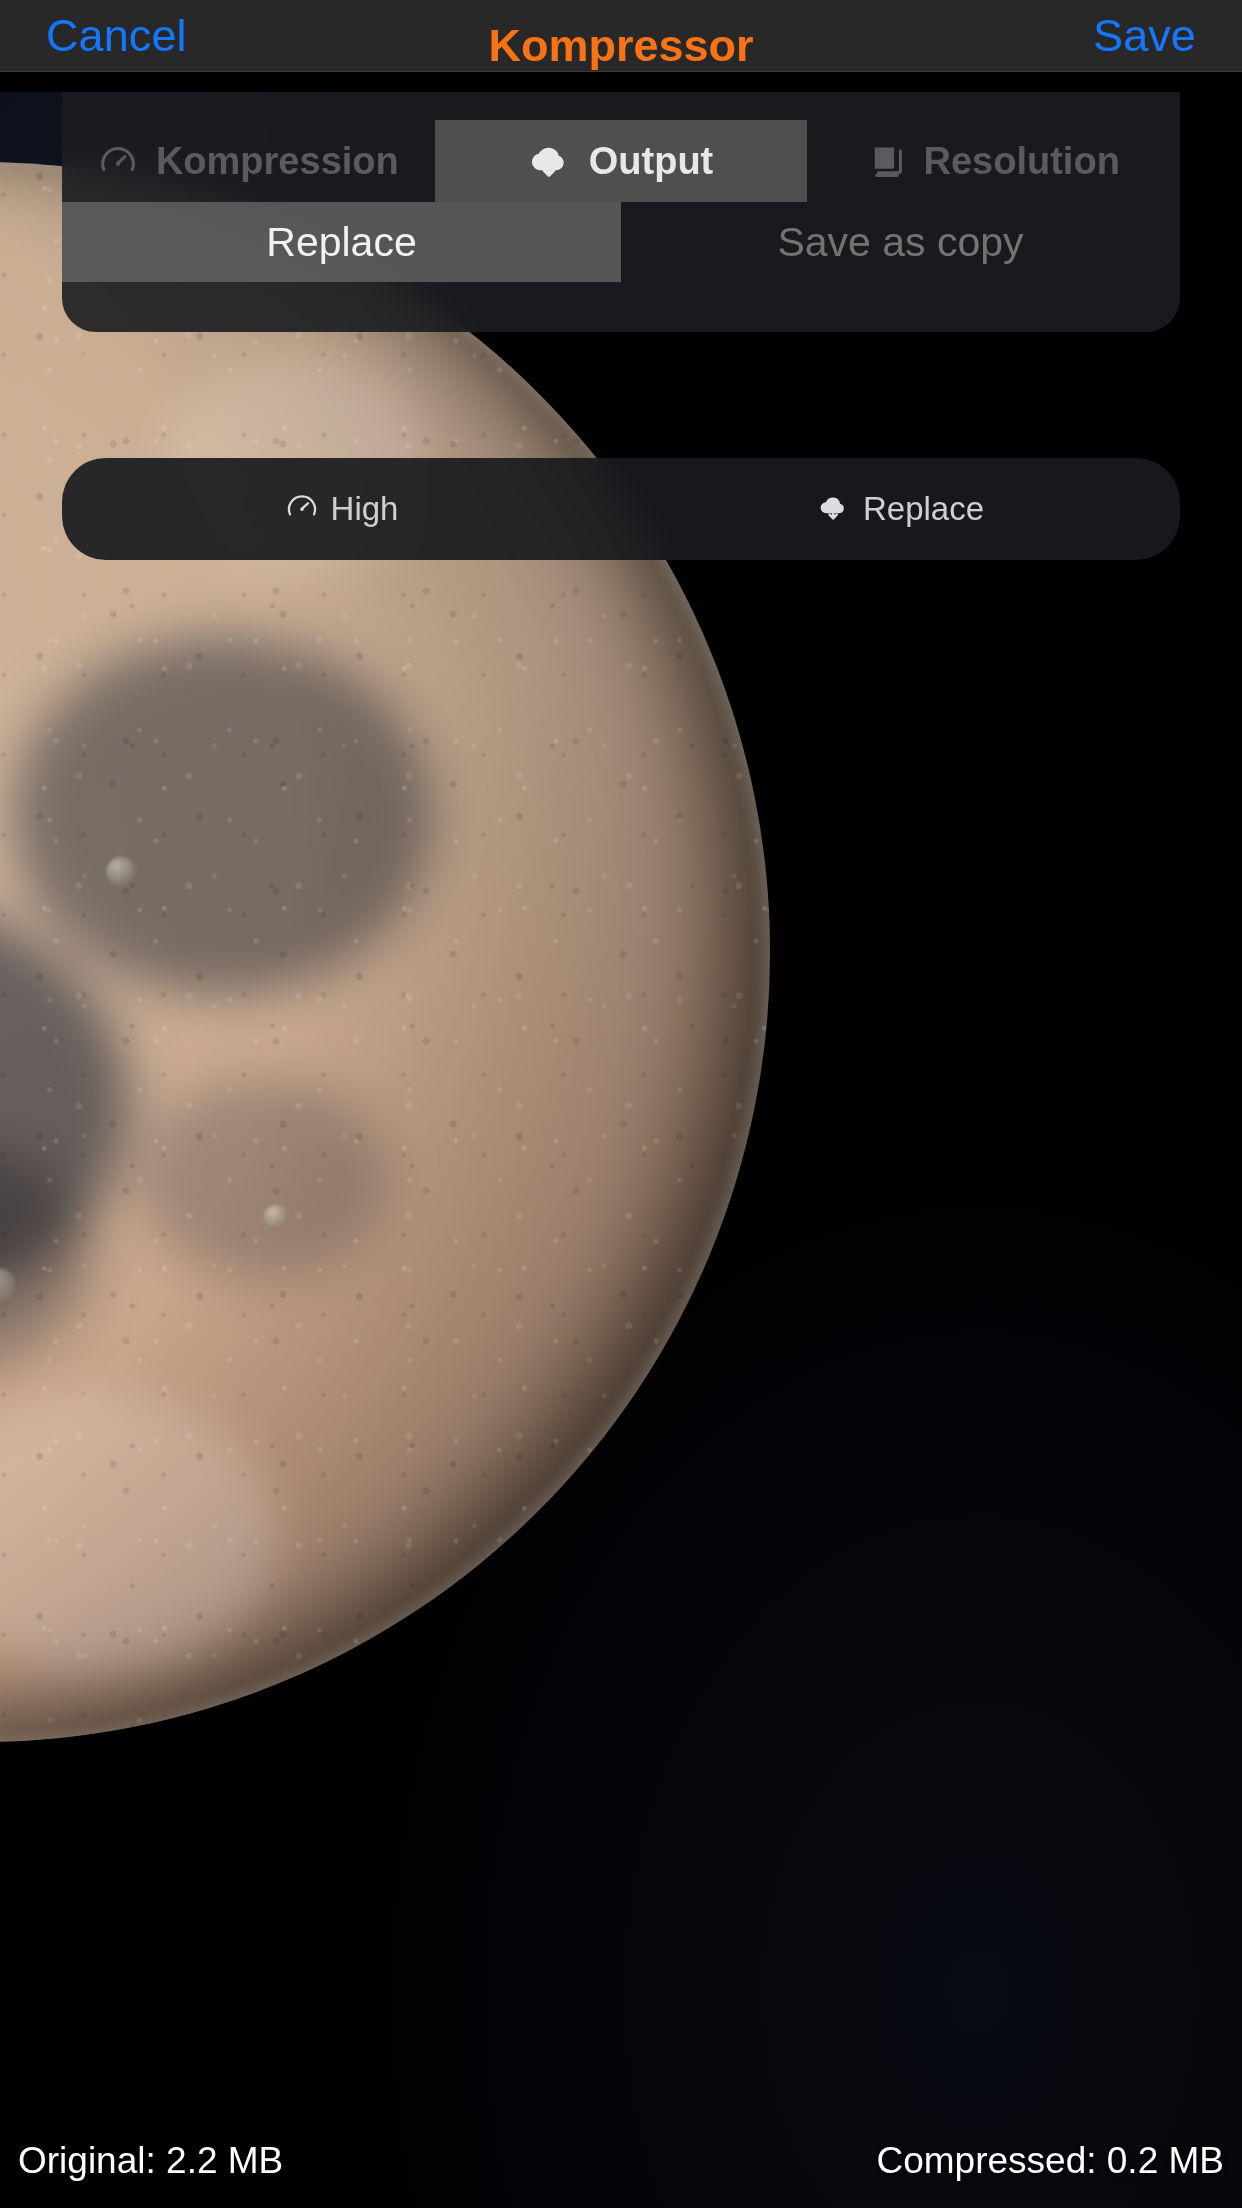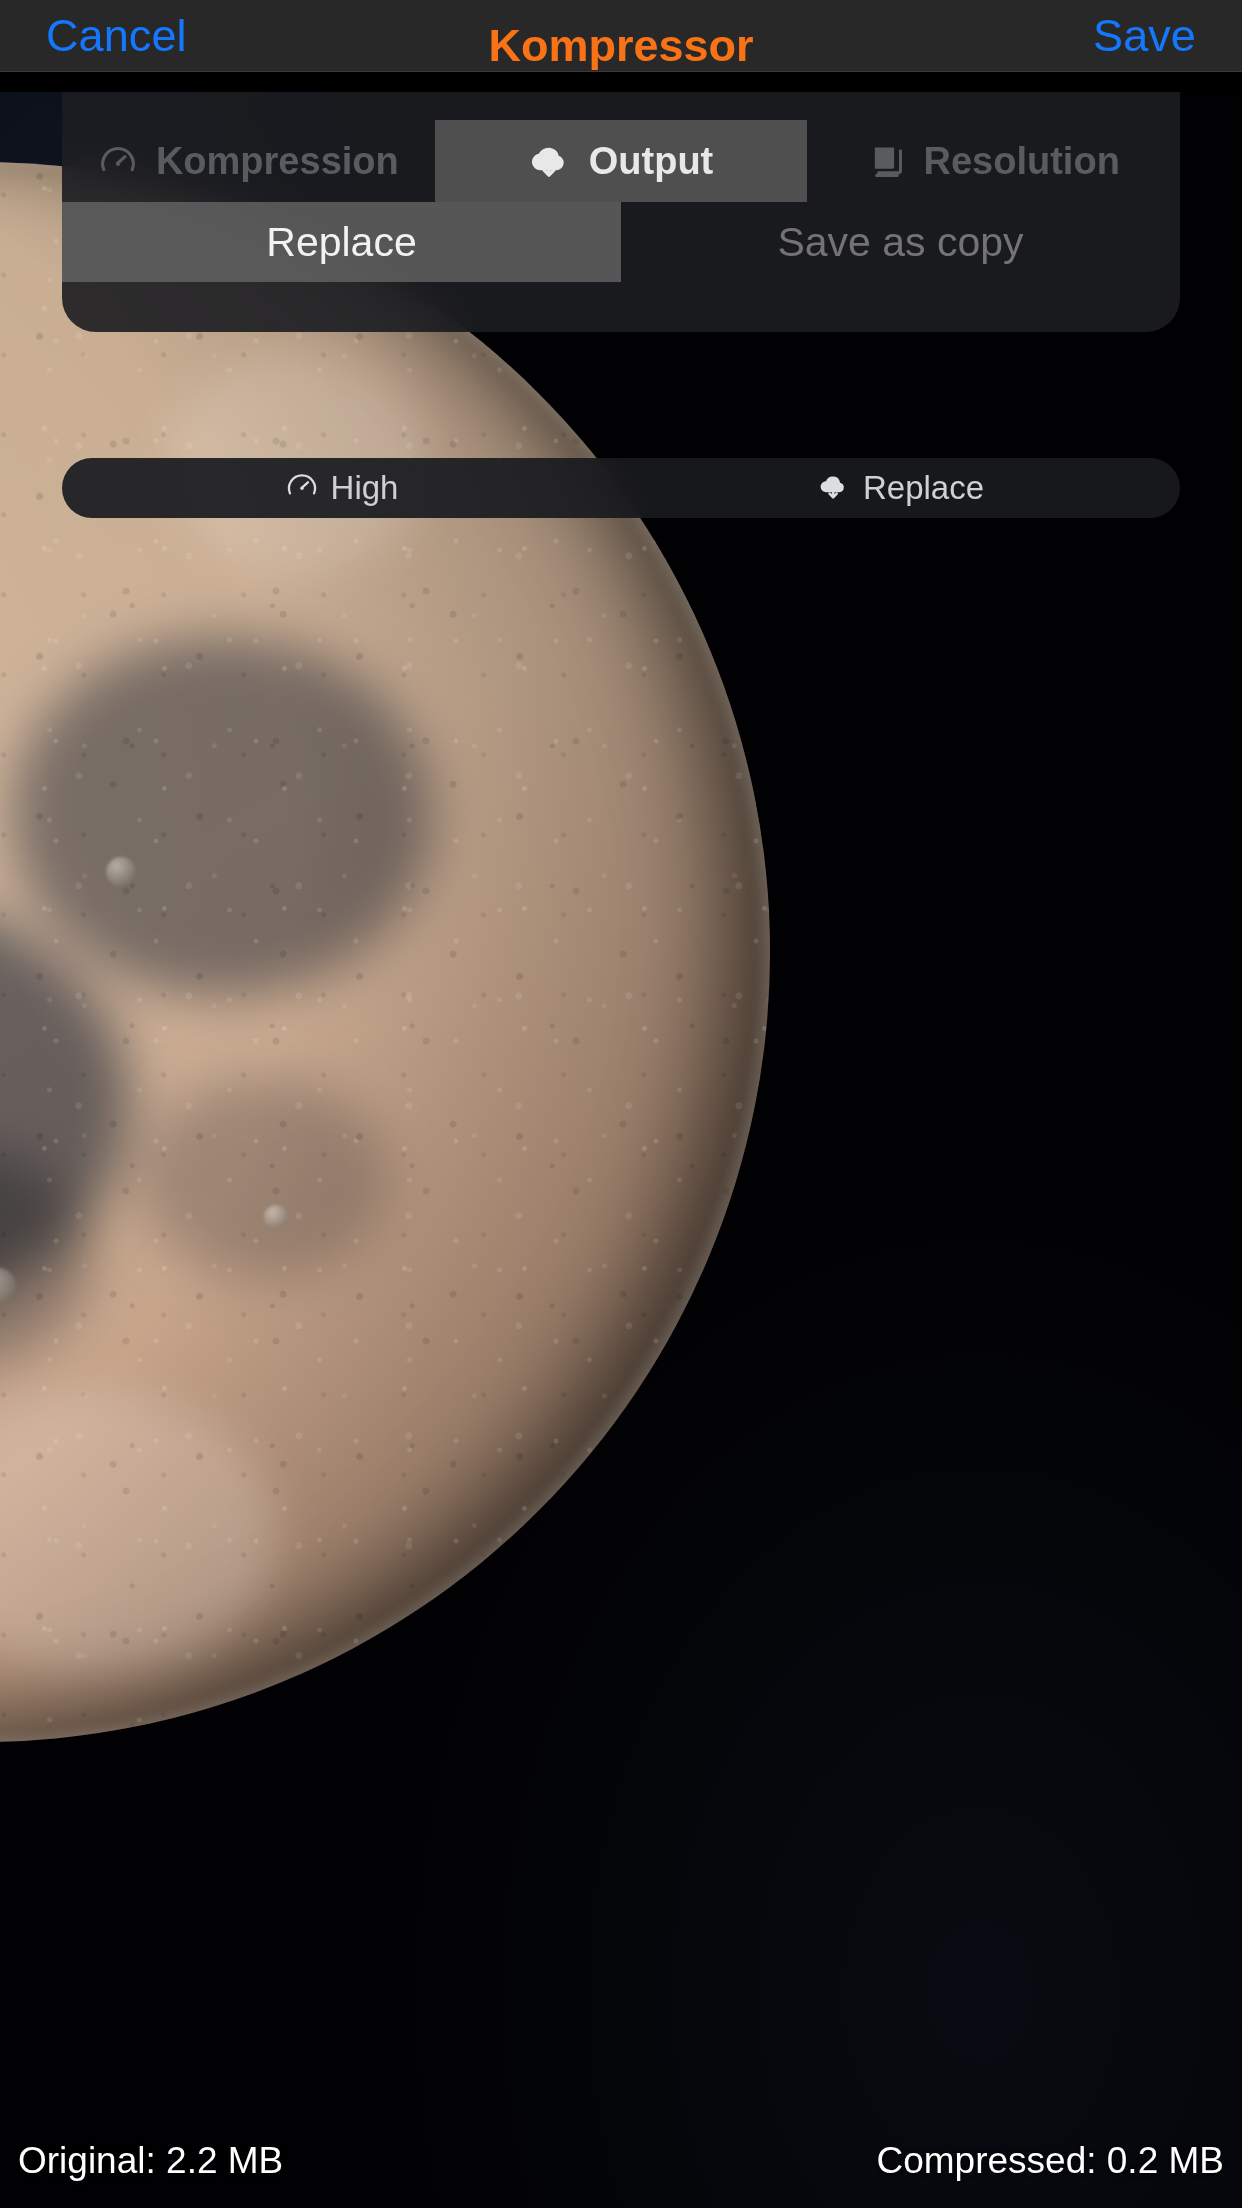--- a/index.html
+++ b/index.html
@@ -169,21 +169,21 @@
     height:80px;
   }
   #mode-replace {
     background:rgba(104,104,104,0.78);
     color:#f2f2f2;
   }
 
   
   #status-pill {
     position:absolute; left:62px; top:458px;
-    width:1118px; height:60px;
+    width:1118px; height:102px;
     border-radius:44px;
     background:rgba(25,26,30,0.92);
     backdrop-filter: blur(14px);
     display:flex; align-items:center;
     z-index:30;
   }
   .pill-cell {
     flex:1;
     display:flex; align-items:center; justify-content:center;
     gap:12px;

